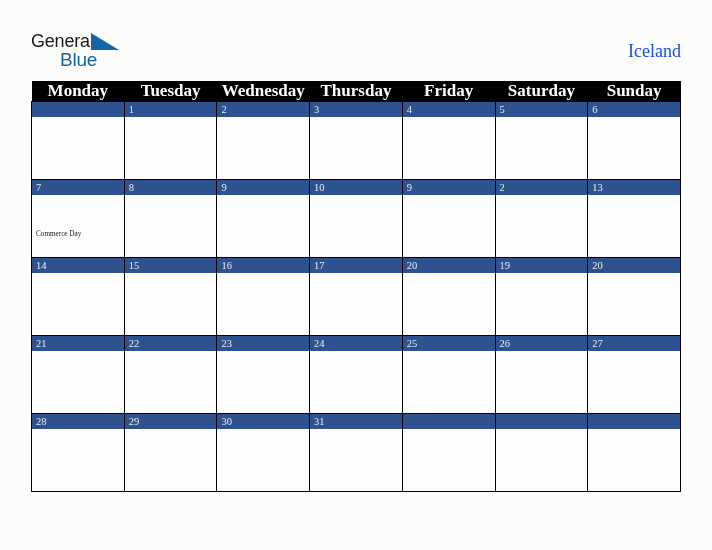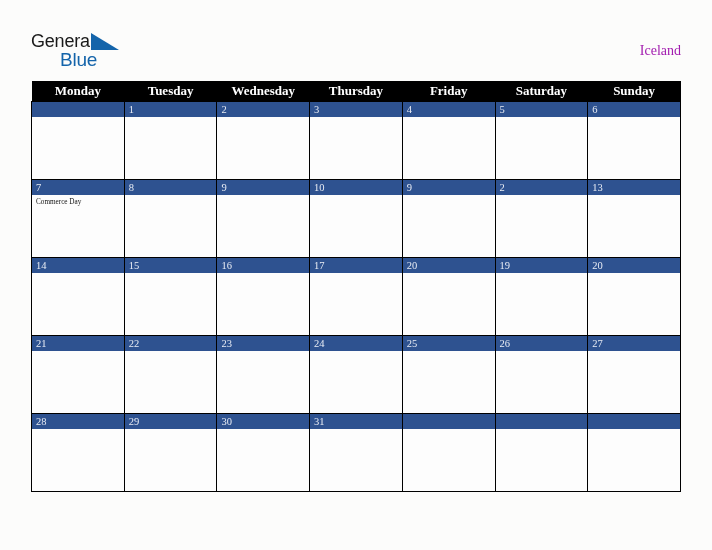--- a/index.html
+++ b/index.html
@@ -70,39 +70,39 @@
     text-align: center;
     font-size: 30px;
     line-height: 38px;
     color: #29405f;
     font-family: "Liberation Serif", "DejaVu Serif", serif;
   }
   .locale {
     position: absolute;
     right: 0;
     top: 16px;
-    font-size: 14px;
+    font-size: 18px;
     line-height: 18px;
-    color: #a21caf;
+    color: #1d4ed8;
     text-align: right;
   }
 
   
   .calendar {
     position: absolute;
     left: 31px;
     top: 81px;
     width: 650px;
     border-collapse: collapse;
     table-layout: fixed;
   }
   .calendar th {
     background: #000000;
     color: #ffffff;
-    font-size: 13px;
+    font-size: 17px;
     font-weight: bold;
     height: 20px;
     padding: 0;
     text-align: center;
     vertical-align: middle;
     border: none;
     font-family: "Liberation Serif", "DejaVu Serif", serif;
   }
   .calendar td {
     width: 92.85px;
@@ -136,20 +136,21 @@
   .events {
     padding: 2px 3px 0 4px;
   }
   .event {
     font-size: 7.2px;
     line-height: 10px;
     color: #141414;
     white-space: nowrap;
     overflow: hidden;
     text-overflow: ellipsis;
+    margin-top: 32px;
   }
 </style>
 </head>
 <body>
 
 <div class="page">
 
   <div class="header">
 
     <div class="logo">

